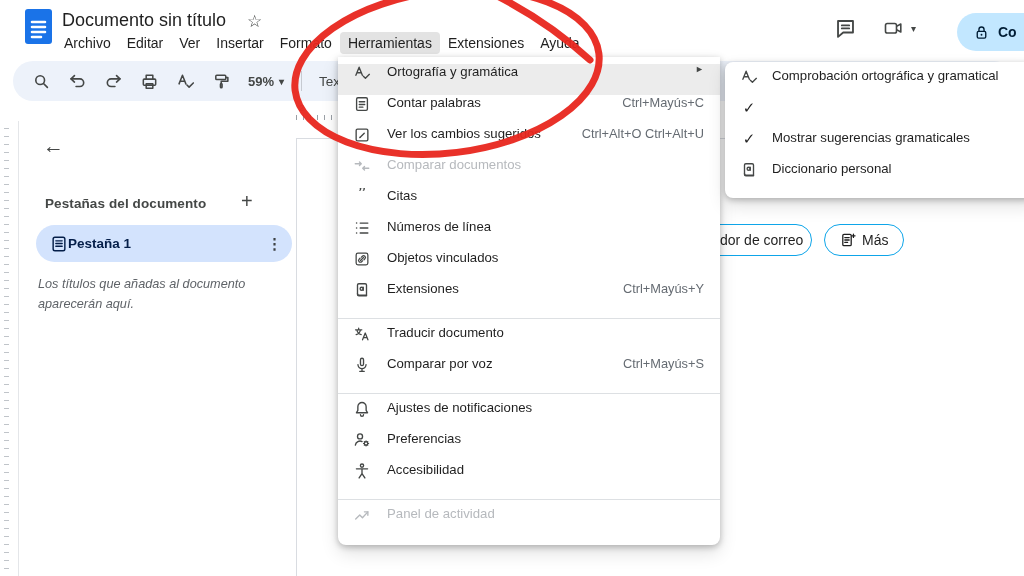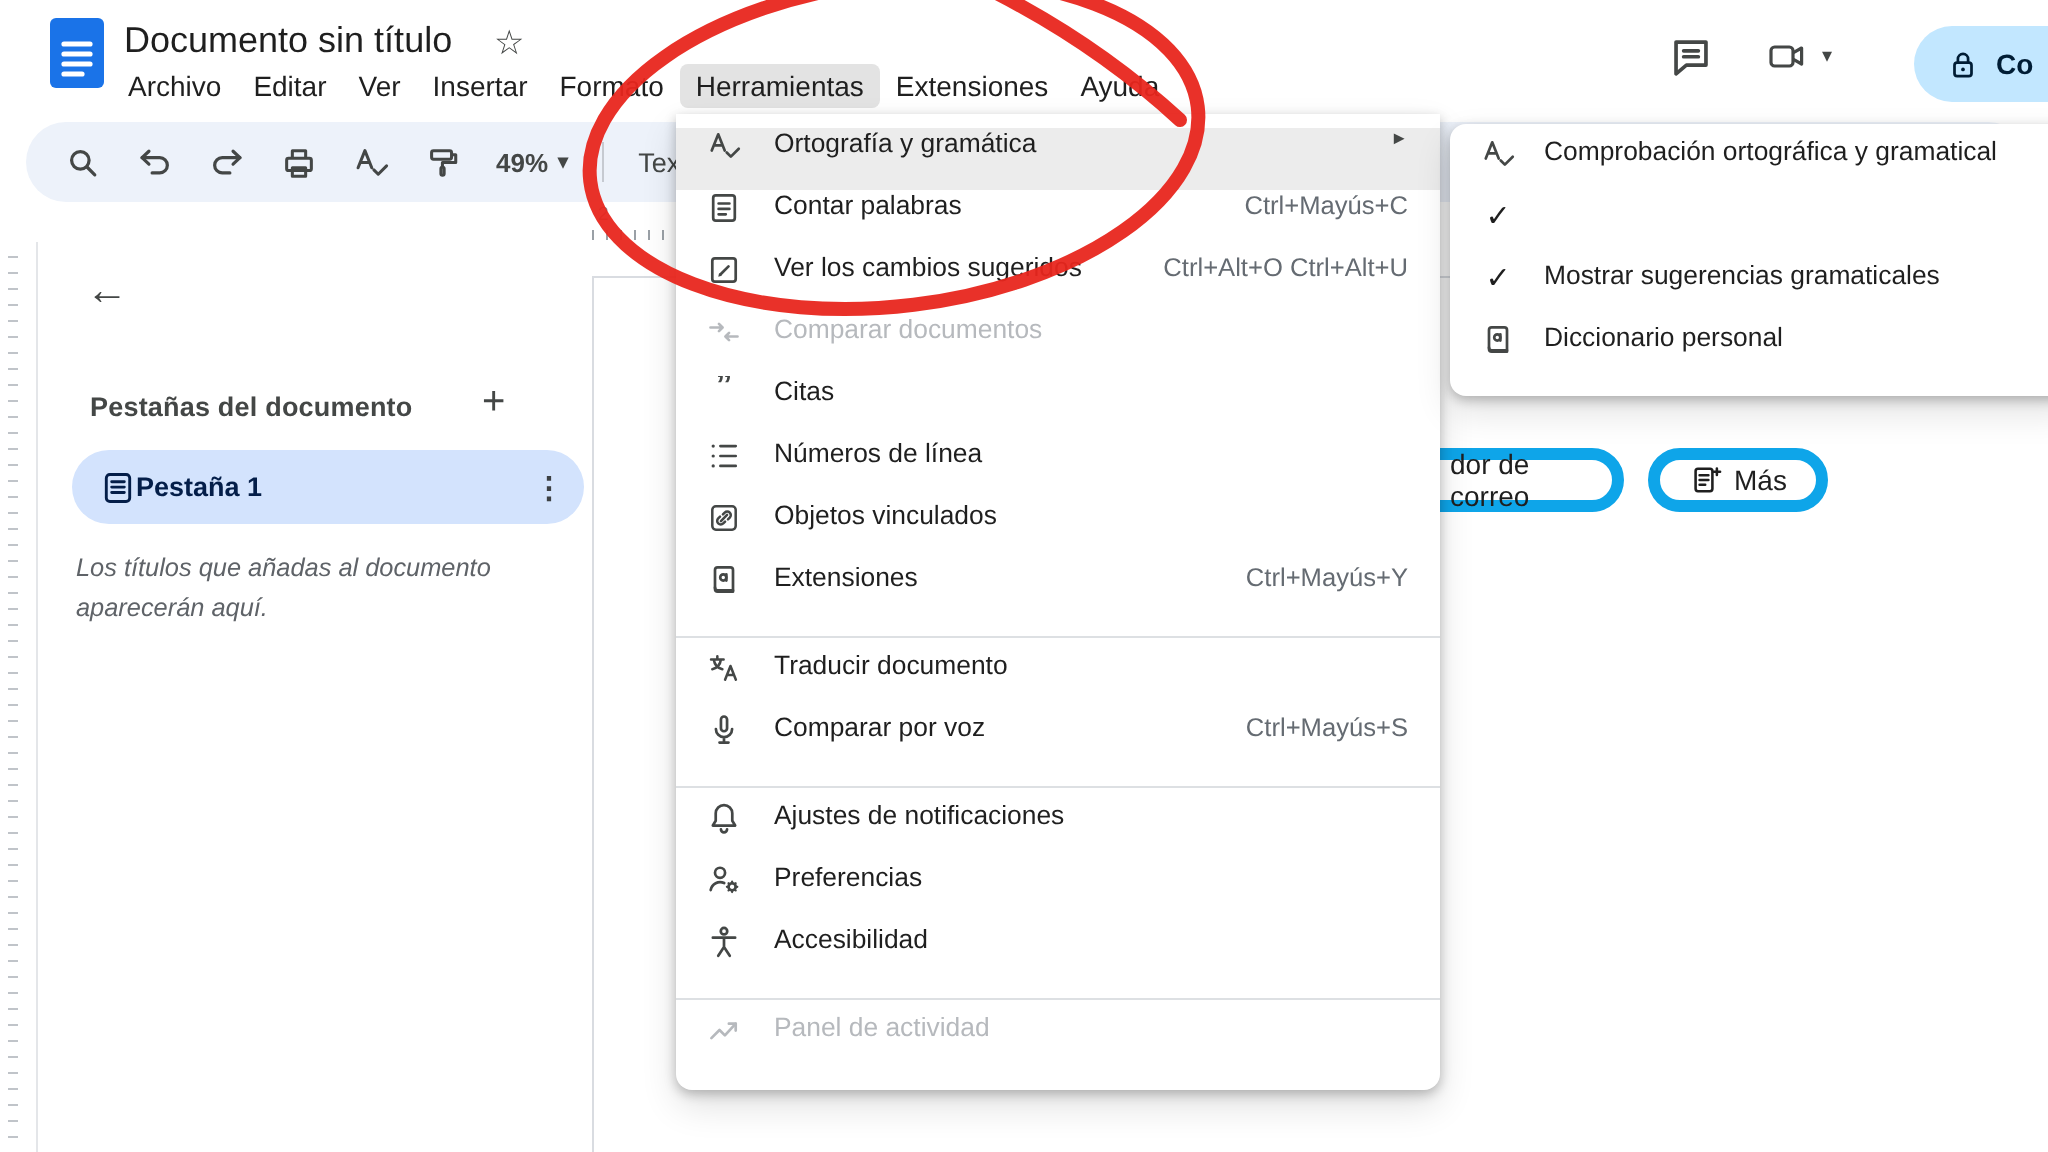--- a/index.html
+++ b/index.html
@@ -42,21 +42,21 @@
   #back-btn{position:absolute;left:24px;top:16px;font-size:21px;color:#444746;cursor:pointer}
   #tabs-heading{position:absolute;left:26px;top:78px;font-size:13.5px;color:#444746;font-weight:bold;letter-spacing:.1px}
   #add-tab-btn{position:absolute;left:222px;top:72px;font-size:20px;color:#444746;cursor:pointer}
   #tab-pill{position:absolute;left:17px;top:107px;width:232px;height:37px;background:#d3e3fd;
             border-radius:19px;display:flex;align-items:center;padding:0 10px 0 14px;cursor:pointer}
   #tab-pill .tlabel{font-size:13.5px;font-weight:bold;color:#041e49}
   #tab-kebab{margin-left:auto;color:#3c4043;font-size:15px;font-weight:bold;cursor:pointer}
   #tabs-hint{position:absolute;left:19px;top:157px;width:238px;font-style:italic;font-size:12.7px;
              color:#5f6368;line-height:1.55}
   
-  .chip{position:absolute;top:224px;height:32px;border:6px solid #0ea5e9;border-radius:16px;
+  .chip{position:absolute;top:224px;height:32px;border:1px solid #0ea5e9;border-radius:16px;
         background:#fff;display:flex;align-items:center;font-size:14px;color:#1f1f1f;
         box-sizing:border-box;cursor:pointer;z-index:1}
   #chip-correo{left:648px;width:164px;padding-left:71px}
   #chip-mas{left:824px;padding:0 15px;gap:6px}
   
   #tools-menu{position:absolute;left:338px;top:57px;width:382px;background:#fff;z-index:5;
               padding:7px 0 8px;border-radius:0 0 8px 8px;
               box-shadow:0 2px 6px rgba(0,0,0,.25),0 8px 18px rgba(0,0,0,.12)}
   .mrow{height:31px;display:flex;align-items:flex-start;padding:0 16px 0 14px;cursor:pointer;overflow:hidden}
   .mrow.hl{background:#ececec}
@@ -156,21 +156,21 @@
       </svg>
     </span>
   <span class="tb-btn">
     <svg class="ic" width="19" height="19" viewBox="0 0 20 20" fill="none" stroke="currentColor" stroke-width="1.6" stroke-linejoin="round">
       <rect x="4" y="3.5" width="10.5" height="4.5" rx="1"></rect>
         <path d="M14.5 5.7h2.2v4h-7v2.5"></path>
       <rect x="8.9" y="12.2" width="1.7" height="4.3" rx=".8"></rect>
       </svg>
     </span>
   <span id="zoom-control">
-    <span>49%</span>
+    <span>59%</span>
     <span class="caret">▾</span>
   </span>
   <span class="tb-sep"></span>
   <span id="style-label">Texto</span>
 </div>
 
 <span id="hruler-label">2</span>
 <div id="hruler-ticks"></div>
 <div id="vruler"></div>
 <div id="vline"></div>

